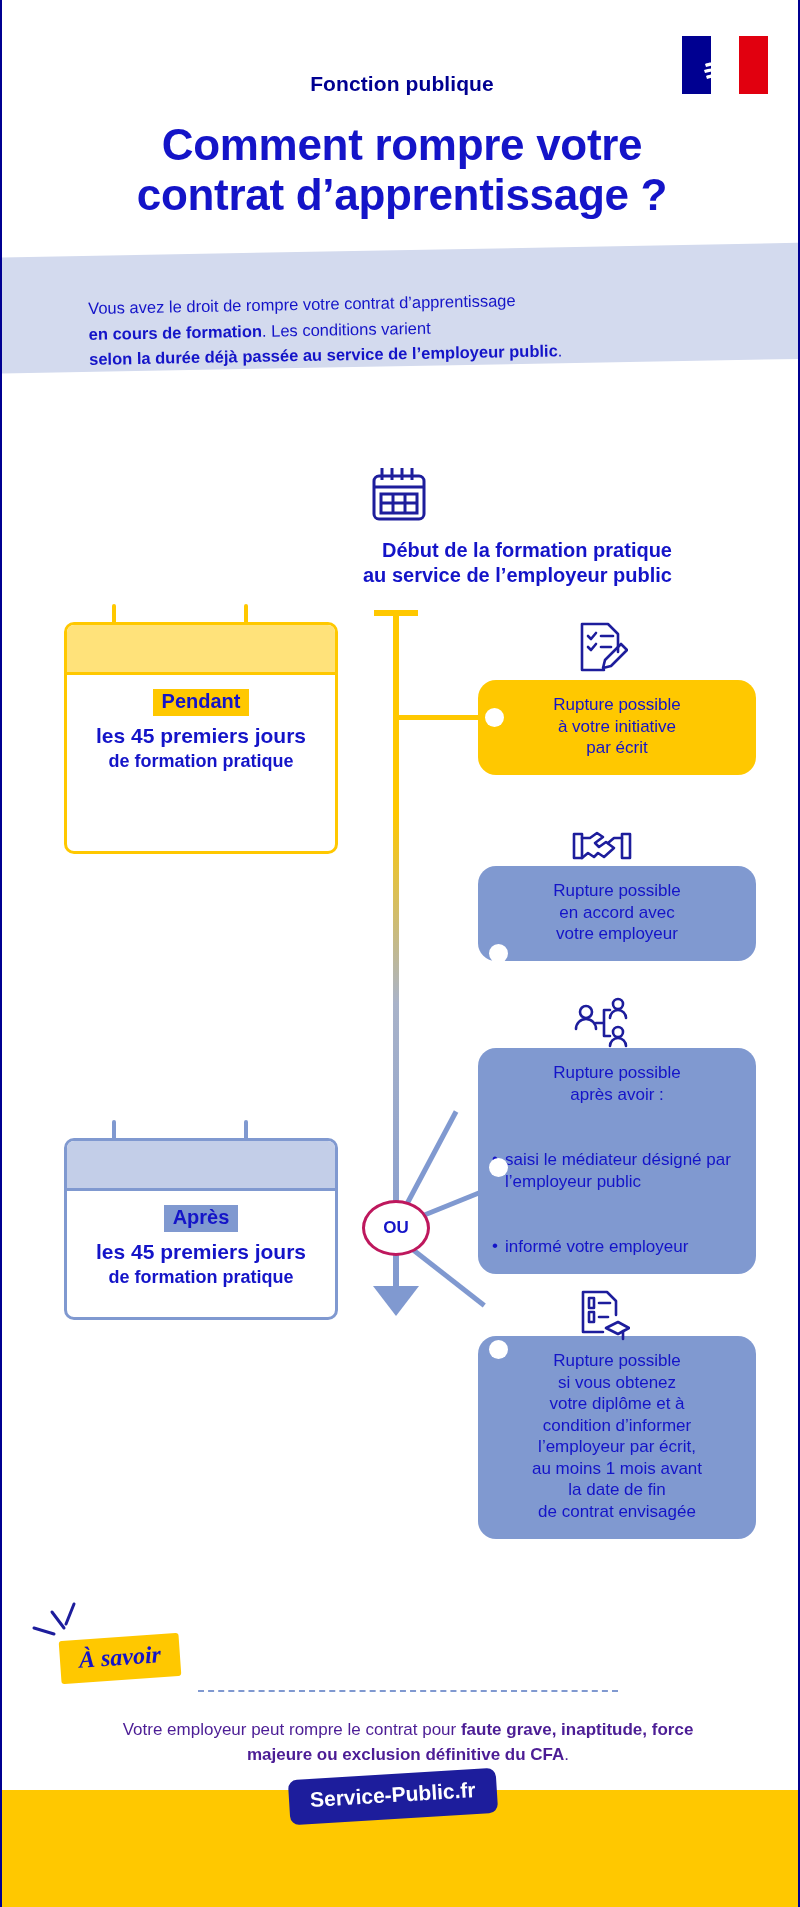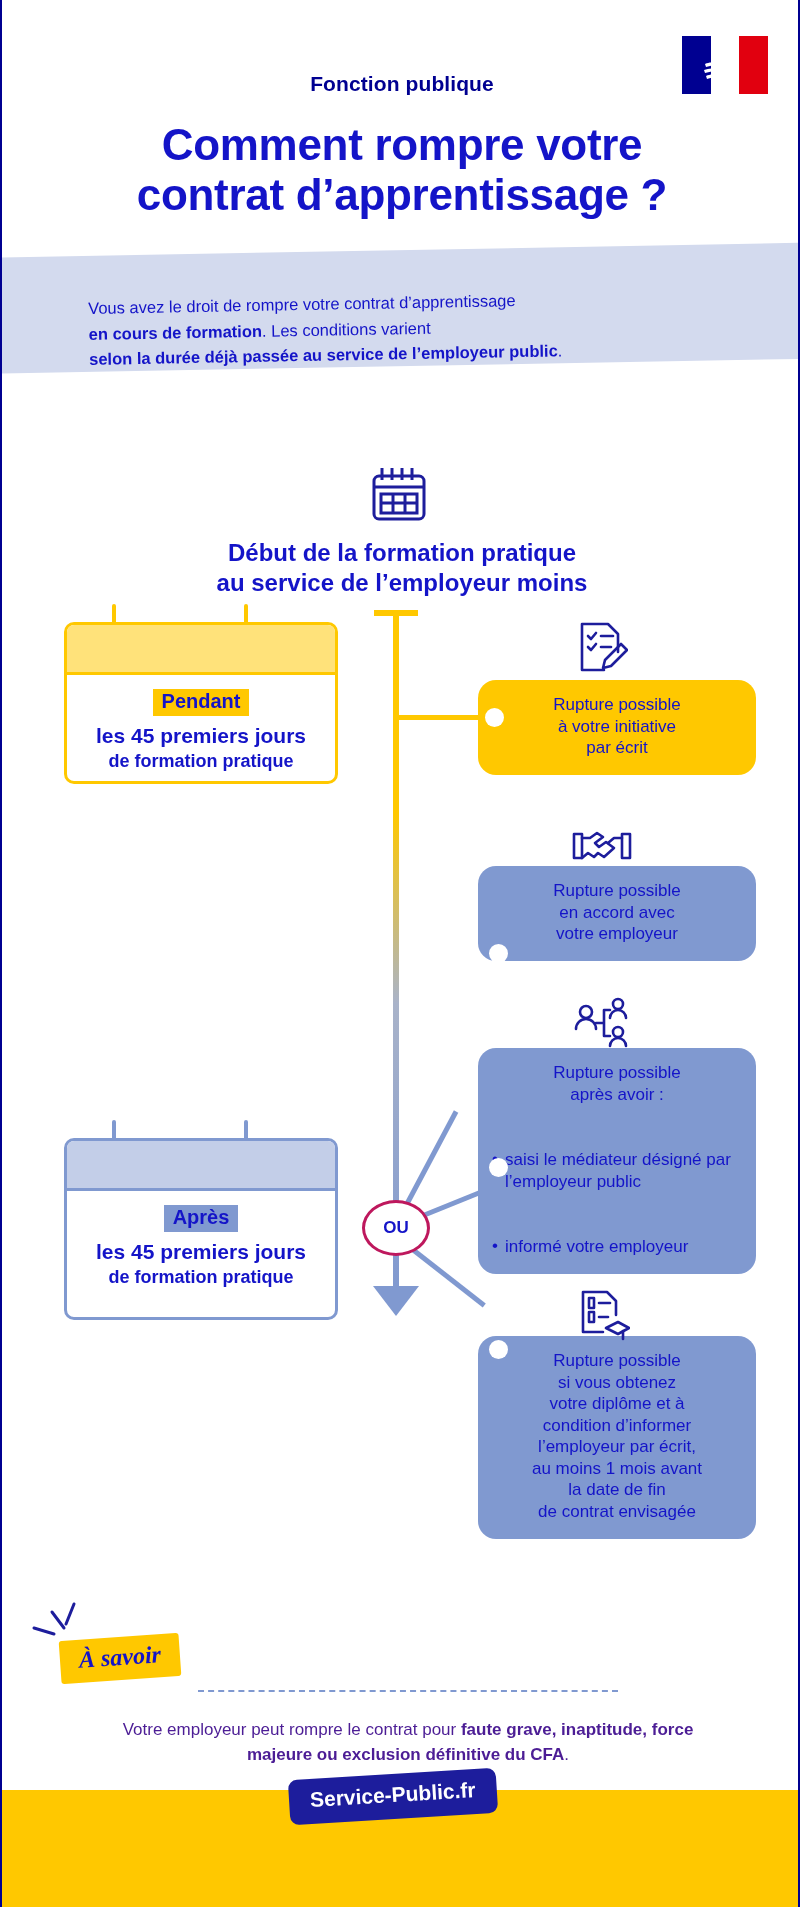--- a/index.html
+++ b/index.html
@@ -65,21 +65,21 @@
   }
   .band-text b{font-weight:700;}
 
   
   .cal-top{
     position:absolute;left:366px;top:466px;
     width:62px;height:56px;
   }
   .start-label{
     position:absolute;left:130px;top:538px;width:540px;
-    text-align:center;font-size:24px;line-height:1.25;
+    text-align:right;font-size:20px;line-height:1.25;
     font-weight:700;color:#1414C8;
   }
 
   
   .spine{
     position:absolute;left:391px;top:610px;
     width:6px;height:678px;
     background:linear-gradient(to bottom,#FFC800 0%,#FFC800 30%,#A9B3C9 58%,#8099D0 100%);
   }
   .spine-cap{
@@ -121,21 +121,21 @@
     box-sizing:border-box;
     overflow:hidden;
   }
   .period .hdr{height:50px;border-bottom:3px solid;box-sizing:border-box;}
   .period .body{
     padding:14px 10px 20px;
     text-align:center;
   }
   .ring{position:absolute;width:4px;height:34px;border-radius:2px;}
 
-  .period.yellow{left:62px;top:622px;height:162px;border-color:#FFC800;}
+  .period.yellow{left:62px;top:622px;height:232px;border-color:#FFC800;}
   .period.yellow .hdr{background:#FFE27A;border-bottom-color:#FFC800;}
   .period.blue{left:62px;top:1138px;height:182px;border-color:#8099D0;}
   .period.blue .hdr{background:#C3CEE8;border-bottom-color:#8099D0;}
 
   .chip{
     display:inline-block;padding:1px 9px 3px;
     font-size:20px;font-weight:700;color:#1414C8;
   }
   .chip.y{background:#FFC800;}
   .chip.b{background:#8099D0;}
@@ -244,21 +244,21 @@
       <line x1="44" y1="2" x2="44" y2="14"></line>
       <rect x="13" y="28" width="36" height="19"></rect>
       <line x1="25" y1="28" x2="25" y2="47"></line>
       <line x1="37" y1="28" x2="37" y2="47"></line>
       <line x1="13" y1="37" x2="49" y2="37"></line>
     </g>
   </svg>
 
   <div class="start-label">
     <div>Début de la formation pratique</div>
-    <div>au service de l’employeur moins</div>
+    <div>au service de l’employeur public</div>
   </div>
 
   <div class="spine-cap"></div>
   <div class="spine"></div>
   <div class="arrow-head"></div>
   <div class="branch-yellow"></div>
 
   <div class="connector" style="left:394px;top:1222px;width:128px;transform:rotate(-62deg);"></div>
   <div class="connector" style="left:394px;top:1224px;width:104px;transform:rotate(-22deg);"></div>
   <div class="connector" style="left:394px;top:1234px;width:112px;transform:rotate(38deg);"></div>

